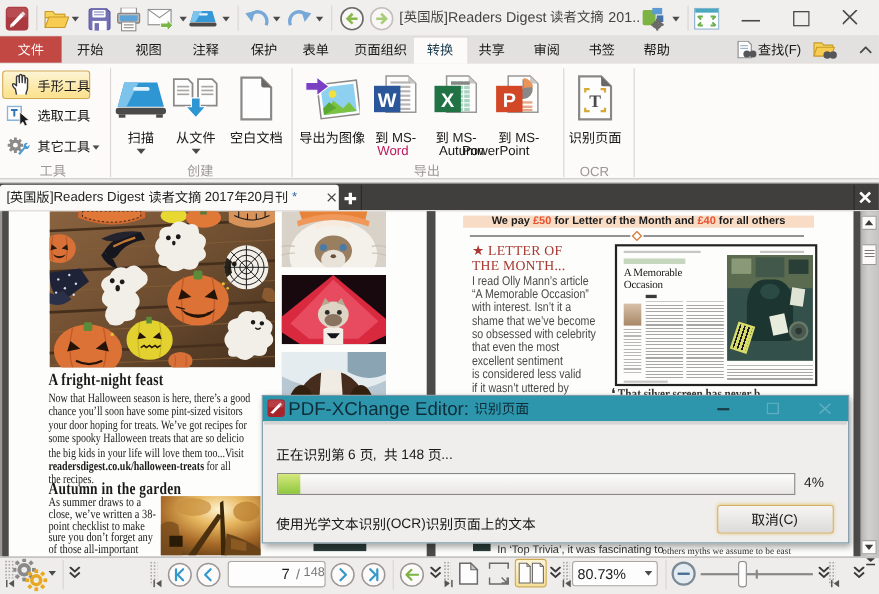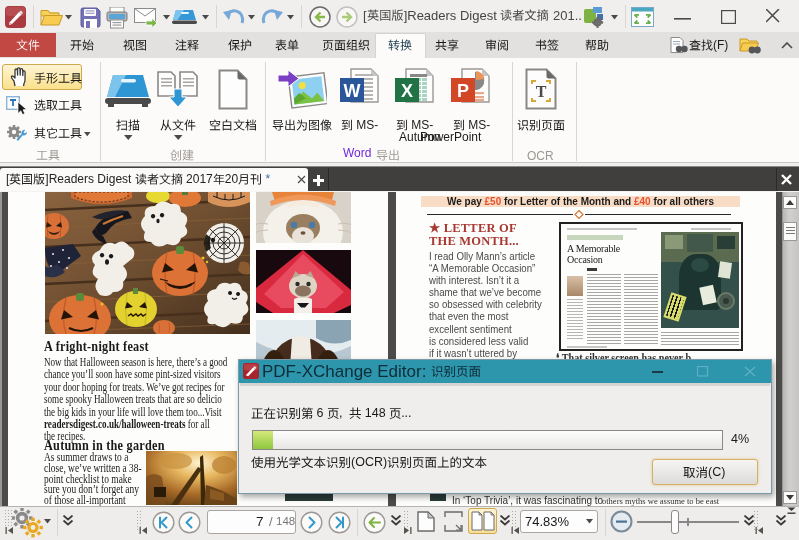--- a/index.html
+++ b/index.html
@@ -430,21 +430,21 @@
     <rect x="14" y="31" width="20" height="2.2" fill="#e8a88a"></rect>
 <rect x="1" y="10" width="24" height="24" fill="#d24726"></rect>
 <text x="13" y="29" font-family="Liberation Sans" font-size="18" font-weight="bold" fill="#fff" text-anchor="middle">P</text>
 </svg>
 <div class="ab flex" style="left:341px;top:119px;font-size:12px;color:#1a1a1a">
     <svg width="12" height="12" viewBox="0 0 12 12" style="display:block">
       <path transform="translate(0.0,10.6) scale(0.01200)" fill="#1a1a1a" d="M641 -754V-148H711V-754ZM839 -824V-37C839 -20 834 -15 817 -15C800 -14 745 -14 686 -16C698 4 710 38 714 59C787 59 840 57 871 44C901 32 912 10 912 -37V-824ZM62 -42 79 30C211 4 401 -32 579 -67L575 -133L365 -94V-251H565V-318H365V-425H294V-318H97V-251H294V-82ZM119 -439C143 -450 180 -454 493 -484C507 -461 519 -440 528 -422L585 -460C556 -517 490 -608 434 -675L379 -643C404 -613 430 -577 454 -543L198 -521C239 -575 280 -642 314 -708H585V-774H71V-708H230C198 -637 157 -573 142 -554C125 -530 110 -513 94 -510C103 -490 114 -455 119 -439Z"></path>
     </svg>
     <span style="line-height:12px">&nbsp;MS-</span>
   </div>
-<div class="ab" style="left:343px;top:147px;font-size:12px;color:#6d28d9;line-height:12px">Word</div>
+<div class="ab" style="left:343px;top:131px;font-size:12px;color:#be185d;line-height:12px">Word</div>
 <div class="ab flex" style="left:396px;top:119px;font-size:12px;color:#1a1a1a">
     <svg width="12" height="12" viewBox="0 0 12 12" style="display:block">
       <path transform="translate(0.0,10.6) scale(0.01200)" fill="#1a1a1a" d="M641 -754V-148H711V-754ZM839 -824V-37C839 -20 834 -15 817 -15C800 -14 745 -14 686 -16C698 4 710 38 714 59C787 59 840 57 871 44C901 32 912 10 912 -37V-824ZM62 -42 79 30C211 4 401 -32 579 -67L575 -133L365 -94V-251H565V-318H365V-425H294V-318H97V-251H294V-82ZM119 -439C143 -450 180 -454 493 -484C507 -461 519 -440 528 -422L585 -460C556 -517 490 -608 434 -675L379 -643C404 -613 430 -577 454 -543L198 -521C239 -575 280 -642 314 -708H585V-774H71V-708H230C198 -637 157 -573 142 -554C125 -530 110 -513 94 -510C103 -490 114 -455 119 -439Z"></path>
     </svg>
     <span style="line-height:12px">&nbsp;MS-</span>
   </div>
 <div class="ab" style="left:399px;top:131px;font-size:12px;color:#1a1a1a;line-height:12px">Autumn</div>
 <div class="ab flex" style="left:453px;top:119px;font-size:12px;color:#1a1a1a">
     <svg width="12" height="12" viewBox="0 0 12 12" style="display:block">
       <path transform="translate(0.0,10.6) scale(0.01200)" fill="#1a1a1a" d="M641 -754V-148H711V-754ZM839 -824V-37C839 -20 834 -15 817 -15C800 -14 745 -14 686 -16C698 4 710 38 714 59C787 59 840 57 871 44C901 32 912 10 912 -37V-824ZM62 -42 79 30C211 4 401 -32 579 -67L575 -133L365 -94V-251H565V-318H365V-425H294V-318H97V-251H294V-82ZM119 -439C143 -450 180 -454 493 -484C507 -461 519 -440 528 -422L585 -460C556 -517 490 -608 434 -675L379 -643C404 -613 430 -577 454 -543L198 -521C239 -575 280 -642 314 -708H585V-774H71V-708H230C198 -637 157 -573 142 -554C125 -530 110 -513 94 -510C103 -490 114 -455 119 -439Z"></path>
@@ -688,21 +688,21 @@
     <span style="line-height:11px">We pay&nbsp;</span>
     <span style="line-height:11px;color:#e8512e">£50</span>
     <span style="line-height:11px">&nbsp;for Letter of the Month and&nbsp;</span>
     <span style="line-height:11px;color:#e8512e">£40</span>
     <span style="line-height:11px">&nbsp;for all others</span>
   </div>
 <svg class="ab" style="left:427px;top:210px" width="304" height="9" viewBox="0 0 304 9">
 <path d="M0 4.5 H146 M158 4.5 H304" stroke="#2a2a2a" stroke-width="1"></path>
 <path d="M152 0.5 l4 4 -4 4 -4 -4 z" fill="none" stroke="#d87a3a" stroke-width="1.2"></path>
 </svg>
-<div class="ab" style="left:429px;top:222px;font-family:'Liberation Serif',serif;font-weight:bold;color:#a83832;font-size:12.5px;line-height:12.5px;letter-spacing:0.2px">★ LETTER OF<br>THE MONTH...</div>
+<div class="ab" style="left:429px;top:222px;font-family:'Liberation Serif',serif;font-weight:normal;color:#a83832;font-size:12.5px;line-height:12.5px;letter-spacing:0.2px">★ LETTER OF<br>THE MONTH...</div>
 <div class="ab" style="left:429px;top:250px;font-size:11.5px;line-height:12.1px;color:#4a4a4a;white-space:nowrap;transform:scaleX(0.84);transform-origin:0 0">I read Olly Mann’s article<br>“A Memorable Occasion”<br>with interest. Isn’t it a<br>shame that we’ve become<br>so obsessed with celebrity<br>that even the most<br>excellent sentiment<br>is considered less valid<br>if it wasn’t uttered by<br>someone in the public eye?</div>
 <div class="ab" style="left:559px;top:222px;width:184px;height:129px;background:#fdfdfc;border:2px solid #222;overflow:hidden">
 <div class="ab" style="left:6px;top:4px;width:70px;height:2px;background:#c8c6c4"></div>
 <div class="ab" style="left:130px;top:4px;width:40px;height:2px;background:#c8c6c4"></div>
 <div class="ab" style="left:6px;top:11px;width:56px;height:5px;background:#9ab88a;opacity:0.55"></div>
 <div class="ab" style="left:6px;top:20px;font-family:'Liberation Serif',serif;font-size:10px;line-height:10.5px;color:#1a1a1a;letter-spacing:-0.2px">A Memorable<br>Occasion</div>
 <div class="ab" style="left:6px;top:52px;width:16px;height:20px;background:linear-gradient(#d8c0a8,#a88868)"></div>
 <div class="ab" style="left:6px;top:75px;width:16px;height:40px;background:repeating-linear-gradient(#b8b6b4 0 1px,transparent 1px 3px)"></div>
 <div class="ab" style="left:26px;top:50px;width:34px;height:70px;background:repeating-linear-gradient(#a8a6a4 0 1px,transparent 1px 3px)"></div>
 <div class="ab" style="left:63px;top:50px;width:34px;height:70px;background:repeating-linear-gradient(#a8a6a4 0 1px,transparent 1px 3px)"></div>
@@ -785,21 +785,21 @@
     </svg>
     <span style="line-height:13px">&nbsp;148&nbsp;</span>
     <svg width="12" height="12.5" viewBox="0 0 12 12.5" style="display:block">
       <path transform="translate(0.0,11.0) scale(0.01250)" fill="#1a1a1a" d="M464 -462V-281C464 -174 421 -55 50 19C66 35 87 64 96 80C485 -4 541 -143 541 -280V-462ZM545 -110C661 -56 812 27 885 83L932 23C854 -32 703 -111 589 -161ZM171 -595V-128H248V-525H760V-130H839V-595H478C497 -630 517 -673 535 -715H935V-785H74V-715H449C437 -676 419 -631 403 -595Z"></path>
     </svg>
     <span style="line-height:13px">...</span>
   </div>
 <div class="ab" style="left:252px;top:430px;width:471px;height:20px;background:linear-gradient(#fdfdfd,#e8e6e4);border:1px solid #8a8886"></div>
 <div class="ab" style="left:253px;top:431px;width:20px;height:18px;background:linear-gradient(#d4e87a,#8ec73f)"></div>
 <div class="ab" style="left:731px;top:433px;font-size:12.5px;color:#1a1a1a;line-height:13px">4%</div>
-<div class="ab flex" style="left:251px;top:456px;font-size:12.5px;color:#1a1a1a">
+<div class="ab flex" style="left:251px;top:470px;font-size:12.5px;color:#1a1a1a">
     <svg width="100" height="12.5" viewBox="0 0 100 12.5" style="display:block">
       <path transform="translate(0.0,11.0) scale(0.01250)" fill="#1a1a1a" d="M599 -836V-729H321V-660H599V-562H350V-285H594C587 -230 572 -178 540 -131C487 -168 444 -213 413 -265L350 -244C387 -180 436 -126 495 -81C449 -39 381 -4 284 21C300 37 321 66 330 83C434 52 506 10 557 -39C658 22 784 62 927 82C937 60 956 31 972 14C828 -2 702 -37 601 -92C641 -151 659 -216 667 -285H929V-562H672V-660H962V-729H672V-836ZM420 -499H599V-394L598 -349H420ZM672 -499H857V-349H671L672 -394ZM278 -842C219 -690 122 -542 21 -446C34 -428 55 -389 63 -372C101 -410 138 -454 173 -503V84H245V-612C284 -679 320 -749 348 -820Z"></path>
       <path transform="translate(12.5,11.0) scale(0.01250)" fill="#1a1a1a" d="M153 -770V-407C153 -266 143 -89 32 36C49 45 79 70 90 85C167 0 201 -115 216 -227H467V71H543V-227H813V-22C813 -4 806 2 786 3C767 4 699 5 629 2C639 22 651 55 655 74C749 75 807 74 841 62C875 50 887 27 887 -22V-770ZM227 -698H467V-537H227ZM813 -698V-537H543V-698ZM227 -466H467V-298H223C226 -336 227 -373 227 -407ZM813 -466V-298H543V-466Z"></path>
       <path transform="translate(25.0,11.0) scale(0.01250)" fill="#1a1a1a" d="M138 -766C189 -687 239 -582 256 -516L329 -544C310 -612 257 -714 206 -791ZM795 -802C767 -723 712 -612 669 -544L733 -519C777 -584 831 -687 873 -774ZM459 -840V-458H55V-387H322C306 -197 268 -55 34 16C51 31 73 61 81 80C333 -3 383 -167 401 -387H587V-32C587 54 611 78 701 78C719 78 826 78 846 78C931 78 951 35 960 -129C939 -135 907 -148 890 -161C886 -17 880 7 840 7C816 7 728 7 709 7C670 7 662 1 662 -32V-387H948V-458H535V-840Z"></path>
       <path transform="translate(37.5,11.0) scale(0.01250)" fill="#1a1a1a" d="M460 -347V-275H60V-204H460V-14C460 1 455 5 435 7C414 8 347 8 269 6C282 26 296 57 302 78C393 78 450 77 487 65C524 55 536 33 536 -13V-204H945V-275H536V-315C627 -354 719 -411 784 -469L735 -506L719 -502H228V-436H635C583 -402 519 -368 460 -347ZM424 -824C454 -778 486 -716 500 -674H280L318 -693C301 -732 259 -788 221 -830L159 -802C191 -764 227 -712 246 -674H80V-475H152V-606H853V-475H928V-674H763C796 -714 831 -763 861 -808L785 -834C762 -785 720 -721 683 -674H520L572 -694C559 -737 524 -801 490 -849Z"></path>
       <path transform="translate(50.0,11.0) scale(0.01250)" fill="#1a1a1a" d="M423 -823C453 -774 485 -707 497 -666L580 -693C566 -734 531 -799 501 -847ZM50 -664V-590H206C265 -438 344 -307 447 -200C337 -108 202 -40 36 7C51 25 75 60 83 78C250 24 389 -48 502 -146C615 -46 751 28 915 73C928 52 950 20 967 4C807 -36 671 -107 560 -201C661 -304 738 -432 796 -590H954V-664ZM504 -253C410 -348 336 -462 284 -590H711C661 -455 592 -344 504 -253Z"></path>
       <path transform="translate(62.5,11.0) scale(0.01250)" fill="#1a1a1a" d="M460 -839V-629H65V-553H367C294 -383 170 -221 37 -140C55 -125 80 -98 92 -79C237 -178 366 -357 444 -553H460V-183H226V-107H460V80H539V-107H772V-183H539V-553H553C629 -357 758 -177 906 -81C920 -102 946 -131 965 -146C826 -226 700 -384 628 -553H937V-629H539V-839Z"></path>
       <path transform="translate(75.0,11.0) scale(0.01250)" fill="#1a1a1a" d="M513 -697H816V-398H513ZM439 -769V-326H893V-769ZM738 -205C791 -118 847 -1 869 71L943 41C921 -30 862 -144 806 -230ZM510 -228C481 -126 428 -28 361 36C379 46 413 67 427 79C494 9 553 -98 587 -211ZM102 -769C156 -722 224 -657 257 -615L309 -667C276 -708 206 -771 151 -814ZM50 -526V-454H191V-107C191 -54 154 -15 135 1C148 12 172 37 181 52C196 32 224 10 398 -126C389 -140 375 -170 369 -190L264 -110V-526Z"></path>
       <path transform="translate(87.5,11.0) scale(0.01250)" fill="#1a1a1a" d="M626 -720V-165H699V-720ZM838 -821V-18C838 0 832 5 813 6C795 7 737 7 669 5C681 27 692 61 696 81C785 81 838 79 870 66C900 54 913 31 913 -19V-821ZM162 -728H420V-536H162ZM93 -796V-467H492V-796ZM235 -442 230 -355H56V-287H223C205 -148 160 -38 33 28C49 40 71 66 80 84C223 5 273 -125 294 -287H433C424 -99 414 -27 398 -9C390 0 381 2 366 2C350 2 311 2 268 -2C280 18 288 47 289 70C333 72 377 72 400 69C427 67 444 60 461 39C487 9 497 -81 508 -322C508 -333 509 -355 509 -355H301L306 -442Z"></path>
     </svg>
@@ -923,21 +923,21 @@
   </svg>
 <svg class="ab" style="left:499px;top:515px" width="12" height="11" viewBox="0 0 12 11">
     <path d="M1.5 0.5 L6 4.5 L10.5 0.5 M1.5 5.5 L6 9.5 L10.5 5.5" fill="none" stroke="#3a3a3a" stroke-width="1.7"></path>
   </svg>
 <div class="ab grip" style="left:511px;top:510px;width:7px;height:22px"></div>
 <svg class="ab" style="left:511px;top:527px" width="8" height="7">
     <rect x="0.5" width="1.3" height="7" fill="#55544f"></rect>
     <path d="M8 0 v7 L3 3.5 Z" fill="#55544f"></path>
   </svg>
 <div class="ab" style="left:520px;top:510px;width:78px;height:23px;background:#fdfdfd;border:1px solid #a8a5a2;border-radius:3px"></div>
-<div class="ab" style="left:525px;top:514px;font-size:13px;color:#1a1a1a;line-height:15px">74.83%</div>
+<div class="ab" style="left:525px;top:514px;font-size:13px;color:#1a1a1a;line-height:15px">80.73%</div>
 <svg class="ab" style="left:586px;top:519px" width="8" height="5">
     <path d="M0 0 h7 l-3.5 4.5 z" fill="#4a4a4a"></path>
   </svg>
 <div class="ab sep" style="left:605px;top:509px;height:27px"></div>
 <svg class="ab" style="left:610px;top:510px" width="23" height="23" viewBox="0 0 23 23">
 <circle cx="11.5" cy="11.5" r="10" fill="#e4ecf2" stroke="#7a8a96" stroke-width="2"></circle>
 <rect x="6" y="10.5" width="11" height="2.2" fill="#4a7096"></rect>
   </svg>
 <div class="ab" style="left:637px;top:521px;width:102px;height:1.5px;background:#888"></div>
 <div class="ab" style="left:687px;top:518px;width:1.5px;height:8px;background:#888"></div>

